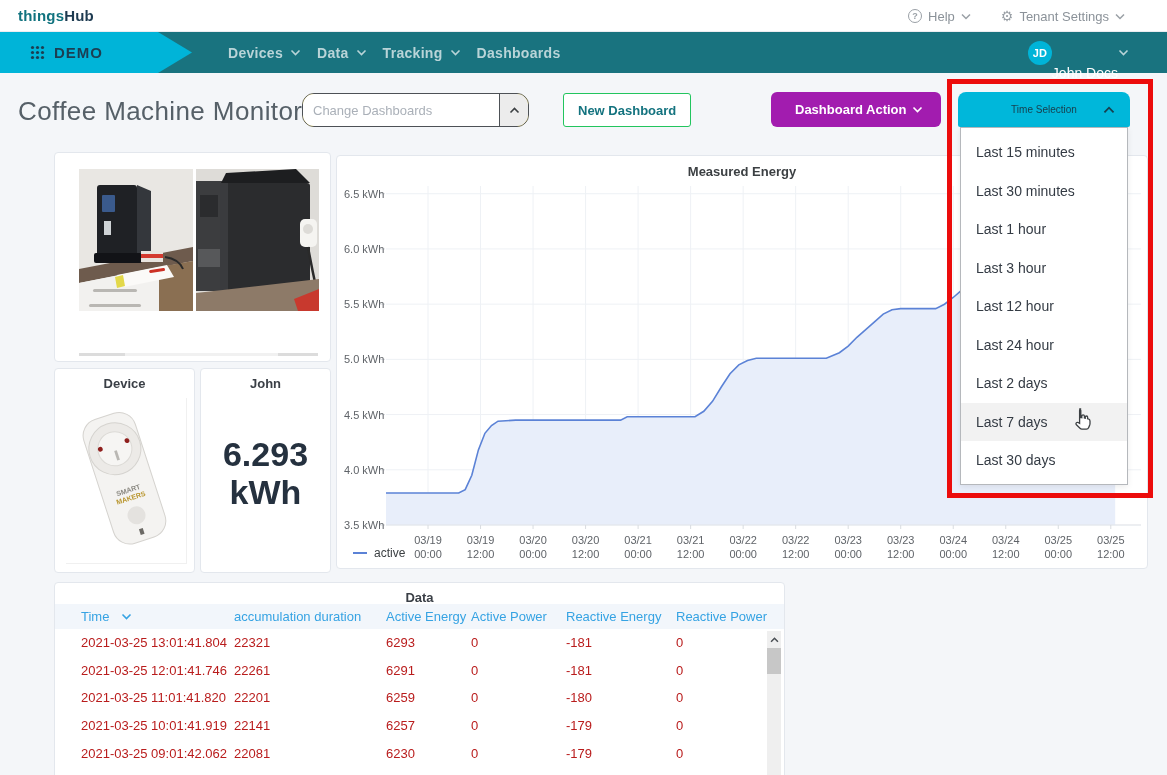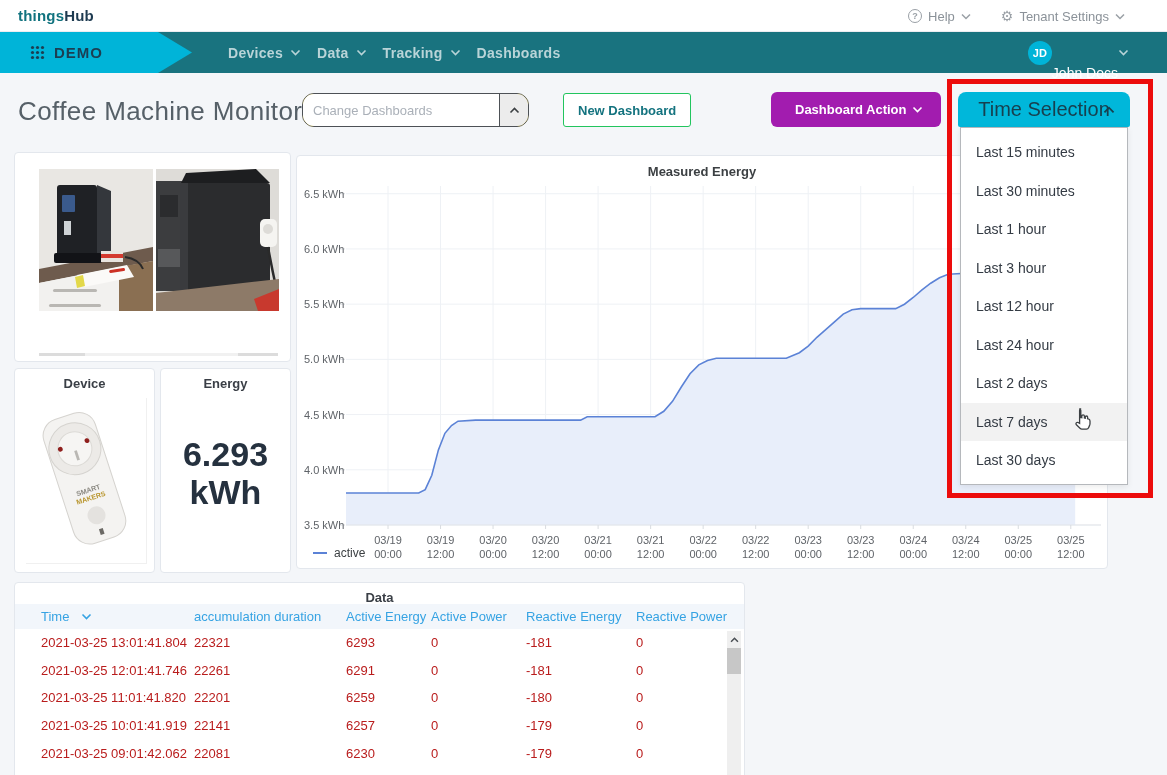--- a/index.html
+++ b/index.html
@@ -53,36 +53,36 @@
                  font-size:13px; font-weight:bold; display:flex; align-items:center; cursor:pointer;
                  font-family:"Liberation Sans", sans-serif; }
   .btn-solid { position:absolute; left:771px; top:92px; width:170px; height:35px;
                background:#a21caf; border:none; border-radius:6px; color:#fff; font-size:13px;
                font-weight:bold; display:flex; align-items:center; justify-content:space-between;
                padding:0 18px 0 24px; cursor:pointer; font-family:"Liberation Sans", sans-serif; }
 
   
   .ts-button { position:absolute; left:958px; top:92px; width:172px; height:35px;
                background:#00b7da; border:none; border-radius:8px 8px 2px 2px; color:#17404f;
-               font-size:20px; display:flex; align-items:center; justify-content:center;
+               font-size:10px; display:flex; align-items:center; justify-content:center;
                cursor:pointer; z-index:40; font-family:"Liberation Sans", sans-serif; }
   .ts-button .chev { position:absolute; right:15px; top:14px; }
   .ts-dropdown { position:absolute; left:960px; top:127px; width:168px; background:#fff;
                  border:1px solid #b5b8bc; box-shadow:0 2px 6px rgba(0,0,0,.08);
                  padding:5px 0 4px 0; z-index:40; list-style:none; }
   .ts-option { height:38.5px; display:flex; align-items:center; padding-left:15px;
                font-size:14px; color:#343b44; cursor:pointer; }
   .ts-option.hovered { background:#f2f2f2; }
 
   .annotation-box { position:absolute; left:947px; top:79px; width:206px; height:419px;
                     border:5px solid #ec0c0c; z-index:50; pointer-events:none; }
   .hand-cursor { position:absolute; left:1070px; top:406px; width:24px; height:26px; z-index:60; }
 
   
-  .card { position:absolute; background:#fff; border:1px solid #e3e7ed; border-radius:4px; }
+  .card { position:absolute; background:#fff; border:1px solid #e3e7ed; border-radius:4px;margin-left:40px; }
   .card-title { text-align:center; font-size:13px; font-weight:bold; color:#3a3f46; padding-top:7px; }
 
   .photos-card { left:14px; top:152px; width:277px; height:210px; }
   .photo { position:absolute; top:16px; }
   .photo-1 { left:24px; }
   .photo-2 { left:141px; }
   .hscroll { position:absolute; left:24px; right:12px; bottom:5px; height:3px; background:#f1f1f1; }
   .hscroll .cap { position:absolute; top:0; height:3px; background:#dcdcdc; }
   .hscroll .cap.l { left:0; width:46px; }
   .hscroll .cap.r { right:0; width:40px; }
@@ -290,21 +290,21 @@
           <text x="52" y="92" font-size="7" font-weight="bold" fill="#8a8880" text-anchor="middle" font-family="Liberation Sans, sans-serif">SMART</text>
           <text x="52" y="100" font-size="7" font-weight="bold" fill="#b9962f" text-anchor="middle" font-family="Liberation Sans, sans-serif">MAKERS</text>
           <circle cx="52" cy="116" r="9" fill="#e4e2df"></circle>
           <rect x="50" y="130" width="4" height="6" fill="#6b6965"></rect>
         </g>
       </svg>
     </div>
   </div>
 
   <div class="card total-card">
-    <div class="card-title">Energy</div>
+    <div class="card-title">John</div>
     <div class="total-value">
       <div>6.293</div>
       <div>kWh</div>
     </div>
   </div>
 
   <div class="card chart-card">
     <div class="chart-title">Measured Energy</div>
     <svg id="chart-svg" class="chart-svg" width="812" height="412">
         <line x1="49" y1="37.72964169381112" x2="804" y2="37.72964169381112" stroke="#eef1f5" stroke-width="1"></line>

